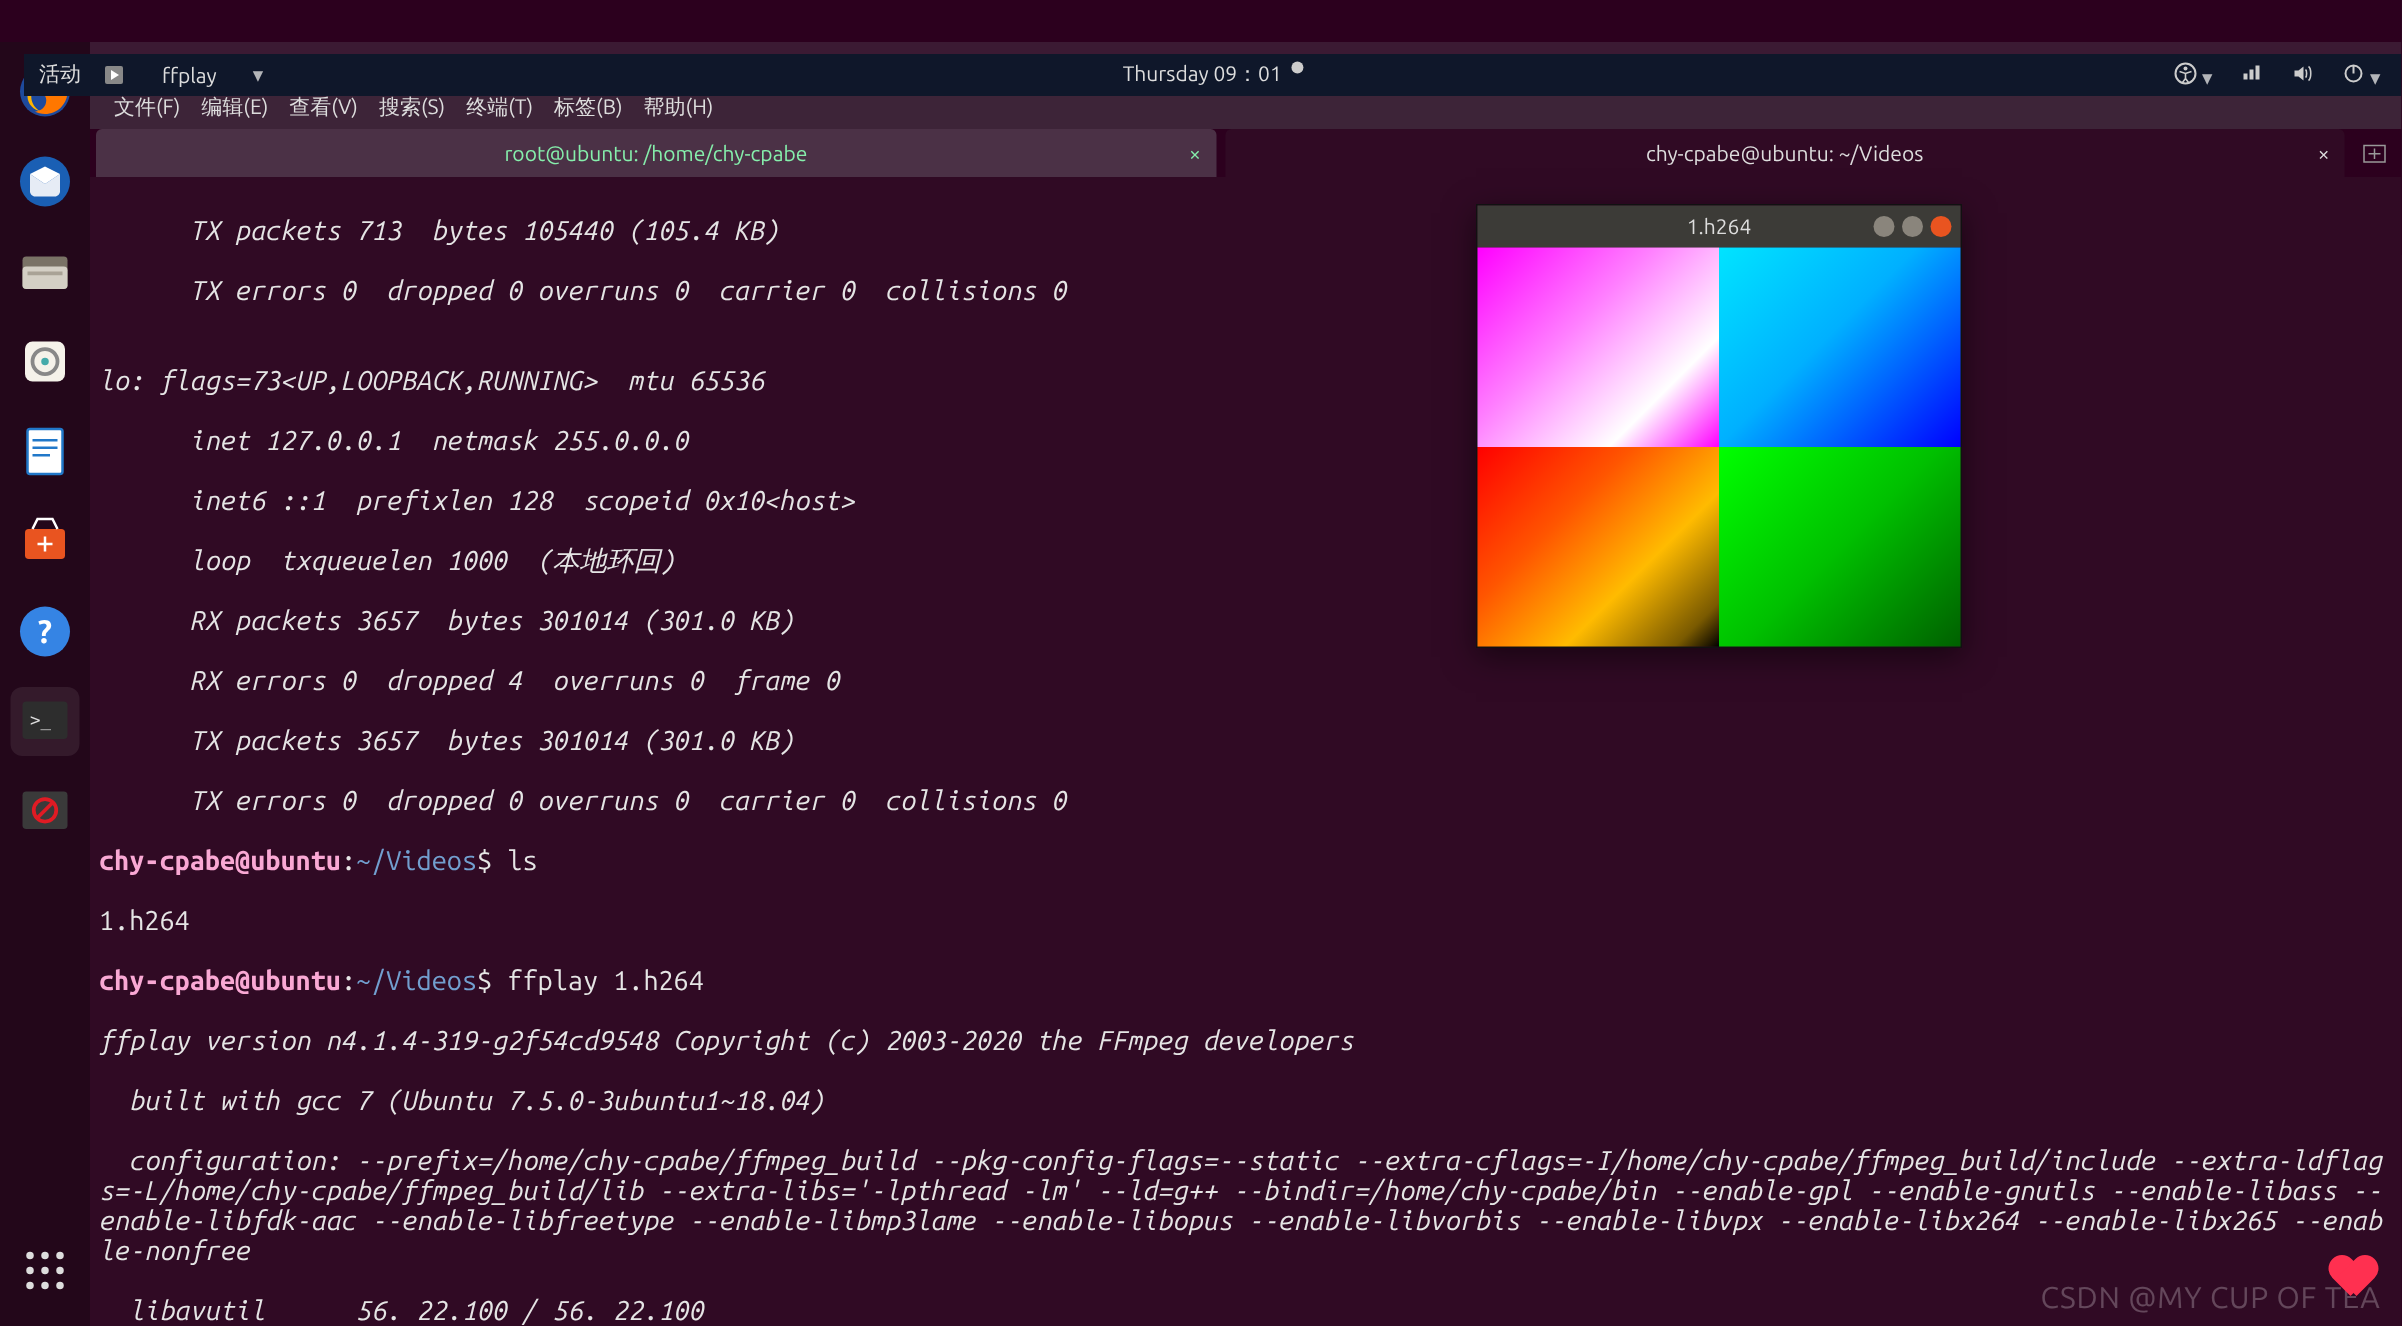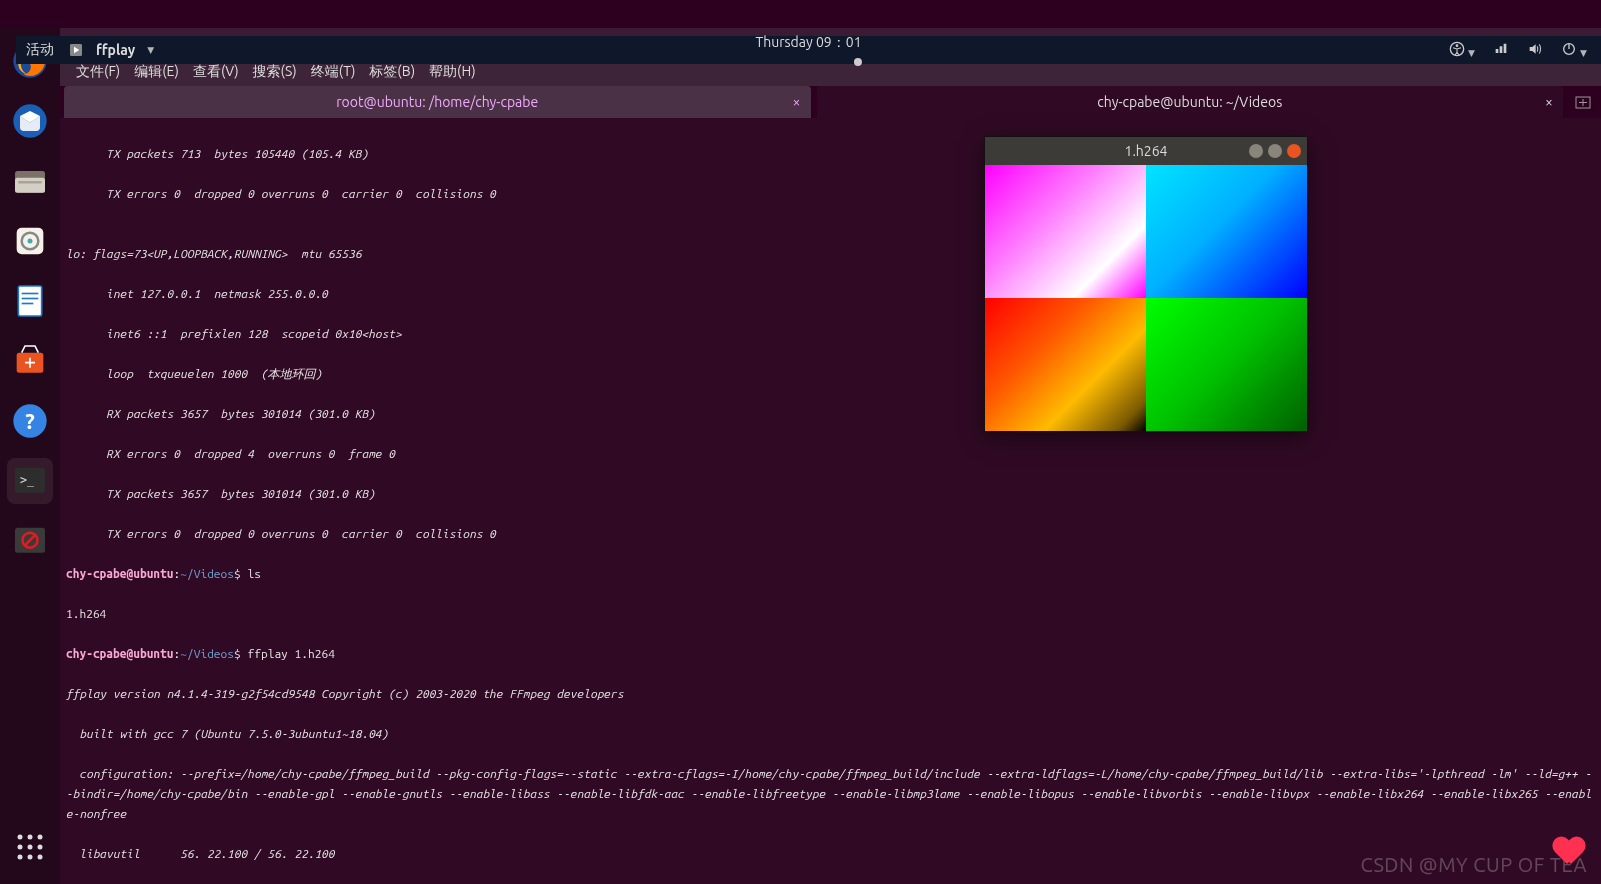--- a/index.html
+++ b/index.html
@@ -1,40 +1,40 @@
 <!DOCTYPE html>
 <html><head>
 <meta charset="utf-8">
 <style>
 * { margin:0; padding:0; box-sizing:border-box; }
 body { width:1601px; height:884px; font-family:"Ubuntu","DejaVu Sans",sans-serif; background:#2c001e; overflow:hidden; position:relative; }
 .mono { font-family:"Ubuntu Mono","DejaVu Sans Mono",monospace; }
 .topbar{position:absolute;top:0;left:16px;right:0;height:28px;background:#0f172a;color:#ddd;display:flex;align-items:center;font-size:14px;z-index:50;margin-top:36px;}
 .topbar .left{display:flex;align-items:center;gap:14px;padding-left:10px;}
-.topbar .center{position:absolute;left:50%;transform:translateX(-50%);display:flex;align-items:flex-end;gap:6px;flex-direction:column;}
+.topbar .center{position:absolute;left:50%;transform:translateX(-50%);display:flex;align-items:flex-start;gap:6px;}
 .topbar .right{margin-left:auto;display:flex;align-items:center;gap:18px;padding-right:14px;}
-.topbar .appmenu{display:flex;align-items:center;gap:12px;font-weight:bold;}
+.topbar .appmenu{display:flex;align-items:center;gap:24px;}
 .topbar svg{width:16px;height:16px;fill:#ccc;}
 .tri{font-size:9px;vertical-align:middle;opacity:.8;}
 .dot{width:8px;height:8px;background:#ccc;border-radius:50%;display:inline-block;}
 .dock{position:absolute;top:28px;left:0;width:60px;bottom:0;background:rgba(30,10,24,.65);display:flex;flex-direction:column;align-items:center;padding-top:10px;gap:14px;z-index:40;}
 .dock .launcher{width:46px;height:46px;border-radius:8px;display:flex;align-items:center;justify-content:center;}
 .dock .launcher svg{width:40px;height:40px;}
 .dock .grid-btn{margin-top:auto;margin-bottom:14px;}
 .window-title{position:absolute;top:28px;left:60px;right:0;height:30px;background:#3b1a33;color:#ddd;display:flex;align-items:center;justify-content:center;font-size:15px;z-index:10;}
 .win-btns{position:absolute;right:8px;display:flex;gap:6px;}
 .win-btns span{width:14px;height:14px;border-radius:50%;background:#555;display:inline-block;}
 .menubar{position:absolute;top:58px;left:60px;right:0;height:28px;background:#3d2438;color:#ddd;display:flex;align-items:center;gap:6px;padding-left:12px;font-size:14px;z-index:10;}
 .menubar span{padding:2px 4px;}
 .tabstrip{position:absolute;top:86px;left:60px;right:0;height:32px;display:flex;align-items:stretch;gap:6px;padding:0 4px;z-index:10;}
-.tab{flex:1;background:#4b3146;color:#f0abfc;display:flex;align-items:center;justify-content:center;font-size:14px;position:relative;border-radius:4px 4px 0 0;}
+.tab{flex:1;background:#4b3146;color:#86efac;display:flex;align-items:center;justify-content:center;font-size:14px;position:relative;border-radius:4px 4px 0 0;}
 .tab.active{background:#300a24;color:#ddd;}
 .tab .close{position:absolute;right:10px;font-size:14px;}
 .newtab{width:28px;display:flex;align-items:center;justify-content:center;color:#999;}
-.terminal{position:absolute;top:118px;left:60px;right:0;bottom:0;background:#300a24;color:#e5e5e5;padding:6px 6px 6px 6px;font-size:12px;line-height:20px;letter-spacing:0;white-space:pre;overflow:hidden;}
+.terminal{position:absolute;top:118px;left:60px;right:0;bottom:0;background:#300a24;color:#e5e5e5;padding:6px 6px 6px 6px;font-size:18px;line-height:20px;letter-spacing:0;white-space:pre;overflow:hidden;}
 .terminal .it{font-style:italic;}
 .prompt-user{color:#f9a8d4;font-weight:bold;}
 .prompt-path{color:#729fcf;font-weight:normal;}
 
 .ffplay-win{position:absolute;top:136px;left:984px;width:324px;z-index:60;border:1px solid #111;box-shadow:0 6px 20px rgba(0,0,0,.5);}
 .ffplay-title{height:28px;background:#3c3b37;color:#ddd;display:flex;align-items:center;justify-content:center;font-size:14px;position:relative;}
 .ffplay-btns{position:absolute;right:6px;display:flex;gap:5px;}
 .ffplay-btns span{width:14px;height:14px;border-radius:50%;}
 .ffplay-canvas{width:322px;height:266px;display:grid;grid-template-columns:1fr 1fr;grid-template-rows:1fr 1fr;}
 .q{position:relative;overflow:hidden;}

